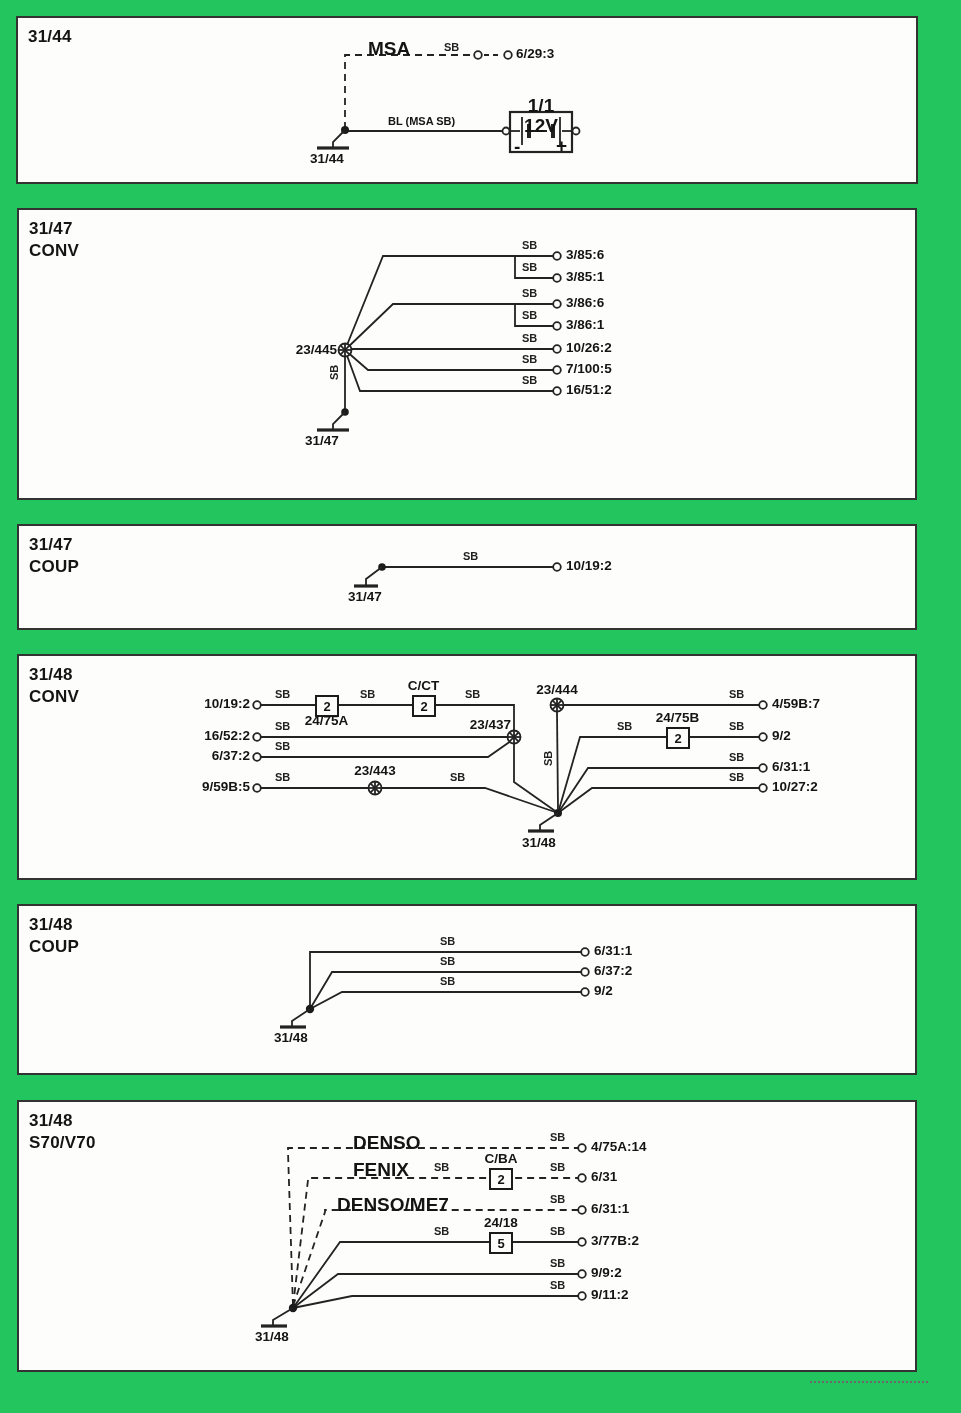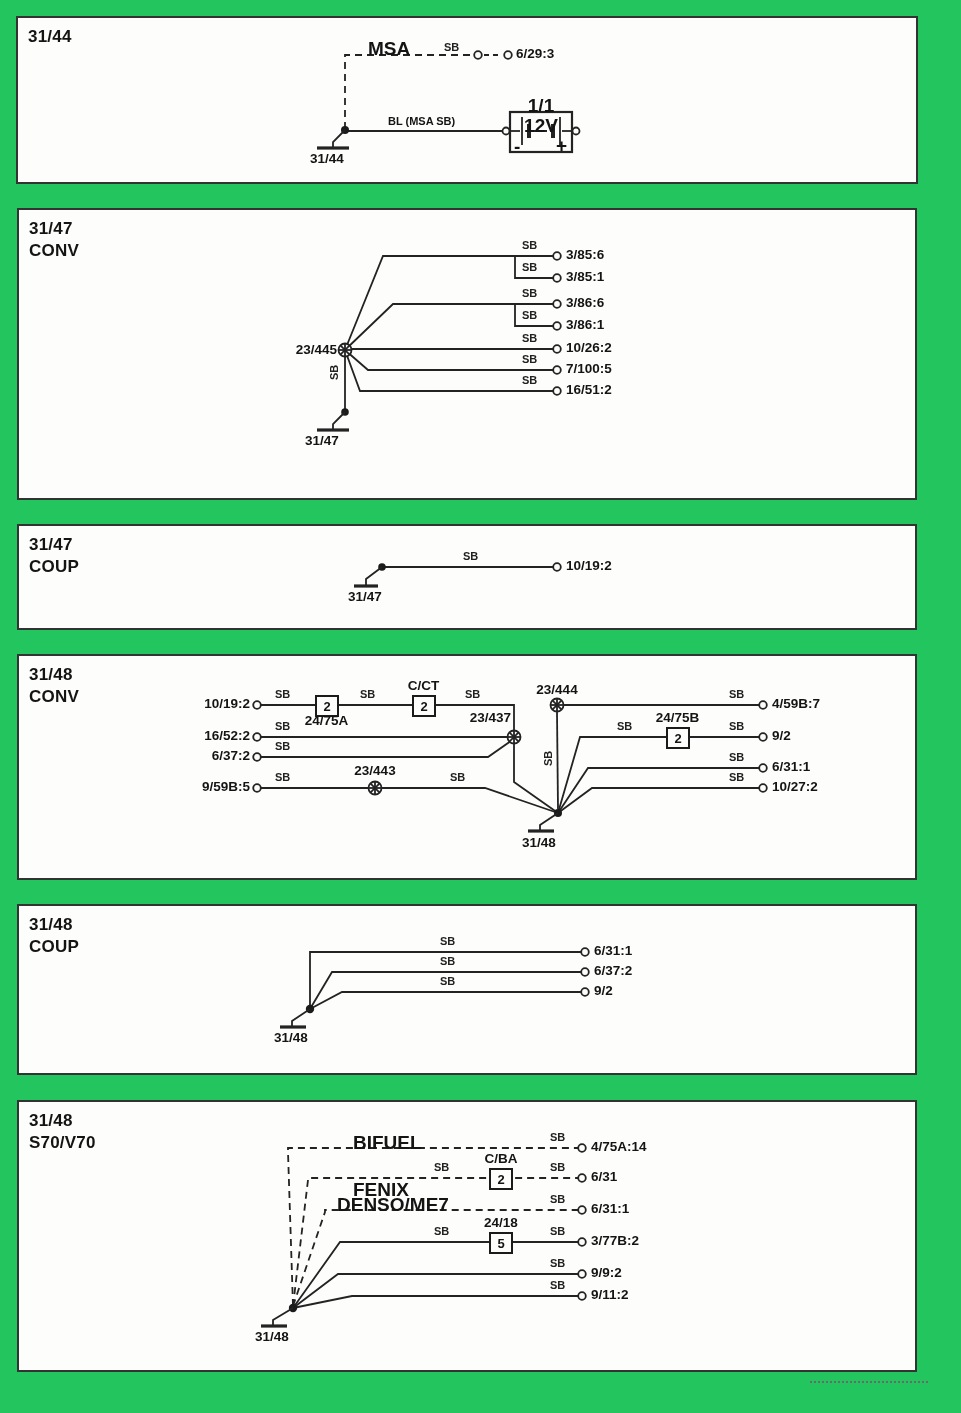--- a/index.html
+++ b/index.html
@@ -233,21 +233,21 @@
     <span class="lbl sb" style="left:433px; top:118px;">SB</span>
     <span class="lbl sb" style="left:712px; top:35px;">SB</span>
     <span class="lbl sb" style="left:600px; top:67px;">SB</span>
     <span class="lbl sb" style="left:712px; top:67px;">SB</span>
     <span class="lbl sb" style="left:712px; top:98px;">SB</span>
     <span class="lbl sb" style="left:712px; top:118px;">SB</span>
     <span class="lbl sb vert" style="left:526px; top:112px;">SB</span>
     <span class="lbl t center" style="left:277px; top:25px; width:65px;margin-top:35px;">24/75A</span>
     <span class="lbl t center" style="left:374px; top:25px; width:65px;">C/CT</span>
     <span class="lbl t center" style="left:628px; top:57px; width:65px;">24/75B</span>
-    <span class="lbl t right" style="left:432px; top:57px; width:62px;">23/437</span>
+    <span class="lbl t right" style="left:432px; top:64px; width:62px;">23/437</span>
     <span class="lbl t center" style="left:326px; top:110px; width:64px;">23/443</span>
     <span class="lbl t center" style="left:508px; top:29px; width:64px;">23/444</span>
     <span class="lbl t" style="left:755px; top:43px;text-align:right;">4/59B:7</span>
     <span class="lbl t" style="left:755px; top:75px;">9/2</span>
     <span class="lbl t" style="left:755px; top:106px;">6/31:1</span>
     <span class="lbl t" style="left:755px; top:126px;text-align:center;">10/27:2</span>
     <span class="lbl t" style="left:505px; top:182px;">31/48</span>
   </div>
 
   <div class="panel" style="left:17px; top:904px; width:900px; height:171px;">
@@ -308,22 +308,22 @@
       </g>
     </svg>
     <div class="pinbox" style="left:472px; top:68px;">
         <span>2</span>
       </div>
     <div class="pinbox" style="left:472px; top:132px;">
         <span>5</span>
       </div>
     <span class="lbl title" style="left:12px; top:12px;">31/48</span>
     <span class="lbl title" style="left:12px; top:34px;">S70/V70</span>
-    <span class="lbl sys" style="left:336px; top:33px;">BIFUEL</span>
-    <span class="lbl sys" style="left:336px; top:80px;">FENIX</span>
+    <span class="lbl sys" style="left:336px; top:33px;">DENSO</span>
+    <span class="lbl sys" style="left:336px; top:60px;">FENIX</span>
     <span class="lbl sys" style="left:320px; top:95px;">DENSO/ME7</span>
     <span class="lbl t center" style="left:456px; top:52px;  width:56px;">C/BA</span>
     <span class="lbl t center" style="left:456px; top:116px; width:56px;">24/18</span>
     <span class="lbl sb" style="left:417px; top:62px;">SB</span>
     <span class="lbl sb" style="left:417px; top:126px;">SB</span>
     <span class="lbl sb" style="left:533px; top:32px;">SB</span>
     <span class="lbl sb" style="left:533px; top:62px;">SB</span>
     <span class="lbl sb" style="left:533px; top:94px;">SB</span>
     <span class="lbl sb" style="left:533px; top:126px;">SB</span>
     <span class="lbl sb" style="left:533px; top:158px;">SB</span>

